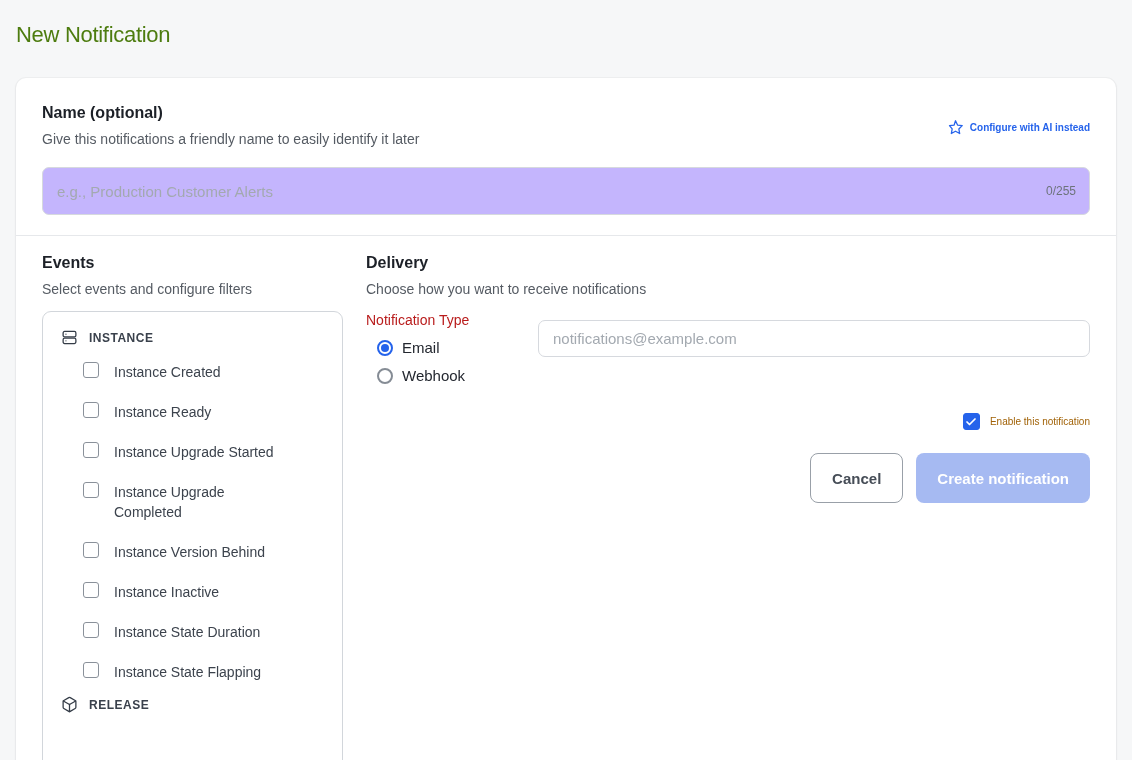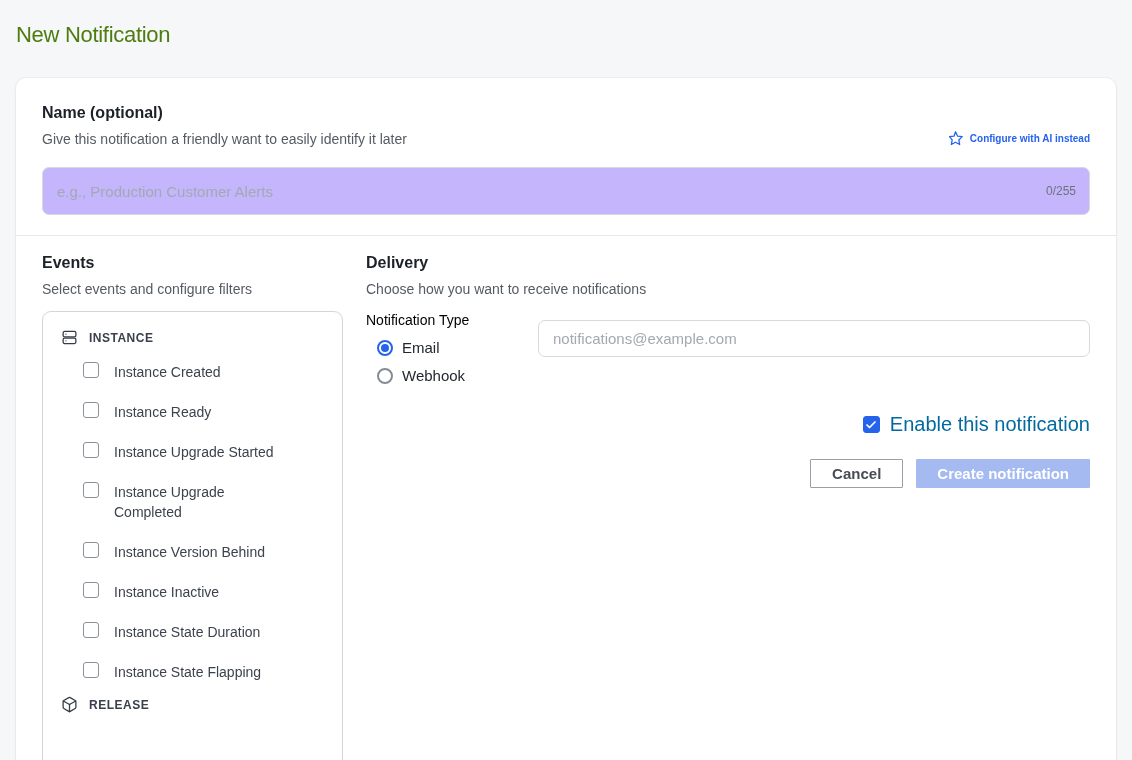--- a/index.html
+++ b/index.html
@@ -18,21 +18,21 @@
     color: #4d7c0f;
   }
   .card {
     margin: 30px 16px 0;
     background: #ffffff;
     border-radius: 10px;
     box-shadow: 0 1px 3px rgba(16,24,40,0.07), 0 0 0 1px rgba(16,24,40,0.03);
     height: 840px;
   }
   .name-section { padding: 26px 26px 20px; }
-  .name-top { display: flex; justify-content: space-between; align-items: flex-end; }
+  .name-top { display: flex; justify-content: space-between; align-items: center; }
   .section-heading { font-size: 16px; font-weight: 700; color: #1c2027; }
   .section-desc { margin-top: 9px; font-size: 14px; color: #555b63; }
   .ai-link {
     display: flex; align-items: center; gap: 6px;
     color: #2563eb; font-size: 10px; font-weight: 700;
     margin-top: 3px; cursor: pointer; white-space: nowrap;
   }
   .ai-link svg { display: block; }
   .input-wrap { position: relative; margin-top: 20px; }
   .text-input {
@@ -70,21 +70,21 @@
   .checkbox.checked {
     background: #2563eb; border-color: #2563eb;
     display: flex; align-items: center; justify-content: center;
   }
   .event-label { font-size: 14px; line-height: 20px; color: #3c434d; max-width: 172px; }
 
   
   .delivery-col { flex: 1; min-width: 0; }
   .delivery-grid { display: flex; margin-top: 15px; }
   .type-col { width: 172px; flex: none; }
-  .field-label { font-size: 14px; font-weight: 500; color: #000000; }
+  .field-label { font-size: 14px; font-weight: 500; color: #b91c1c; }
   .radio-group { margin-top: 5px; }
   .radio-row { display: flex; align-items: center; gap: 9px; padding: 6px 0 5px 11px; cursor: pointer; }
   .radio {
     width: 16px; height: 16px; flex: none; border-radius: 50%;
     display: flex; align-items: center; justify-content: center;
   }
   .radio.checked { border: 2px solid #2563eb; }
   .radio.checked::after { content: ""; width: 8px; height: 8px; border-radius: 50%; background: #2563eb; }
   .radio.unchecked { border: 2px solid #858c95; }
   .radio-label { font-size: 15px; color: #23272f; }
@@ -96,42 +96,42 @@
     padding: 0 14px; font-size: 15px; color: #1c2027;
     font-family: inherit; outline: none; background: #fff;
   }
   .email-input::placeholder { color: #a3a9b0; }
   .enable-row {
     margin-top: 24px;
     display: flex; justify-content: flex-end; align-items: center; gap: 10px;
     cursor: pointer;
   }
   .enable-row .checkbox { width: 17px; height: 17px; }
-  .enable-label { font-size: 20px; color: #0369a1; }
+  .enable-label { font-size: 10px; color: #a16207; }
   .buttons-row { margin-top: 23px; display: flex; justify-content: flex-end; gap: 13px; }
   .btn {
-    height: 29px; padding: 0 21px;
-    border-radius: 1px; font-size: 15px; font-weight: 700;
+    height: 50px; padding: 0 21px;
+    border-radius: 8px; font-size: 15px; font-weight: 700;
     font-family: inherit; cursor: pointer; text-align: center;
   }
   .btn-cancel { background: #fff; border: 1px solid #99a0a8; color: #464d57; }
   .btn-create { background: #a6baf2; border: none; color: #ffffff; }
 </style>
 </head>
 <body>
 
 <h1 class="page-title">New Notification</h1>
 
 <div class="card">
 
   <div class="name-section">
     <div class="name-top">
       <div>
         <div class="section-heading">Name (optional)</div>
-        <div class="section-desc">Give this notification a friendly want to easily identify it later</div>
+        <div class="section-desc">Give this notifications a friendly name to easily identify it later</div>
       </div>
       <div class="ai-link">
         <span>
           <svg width="17" height="17" viewBox="0 0 24 24" fill="none" stroke="#2563eb" stroke-width="1.8" stroke-linejoin="round">
             <path d="M12 2.5l2.9 6 6.6.9-4.8 4.6 1.2 6.5-5.9-3.2-5.9 3.2 1.2-6.5L3.5 9.4l6.6-.9z"></path>
           </svg>
         </span>
         <span>Configure with AI instead</span>
       </div>
     </div>

